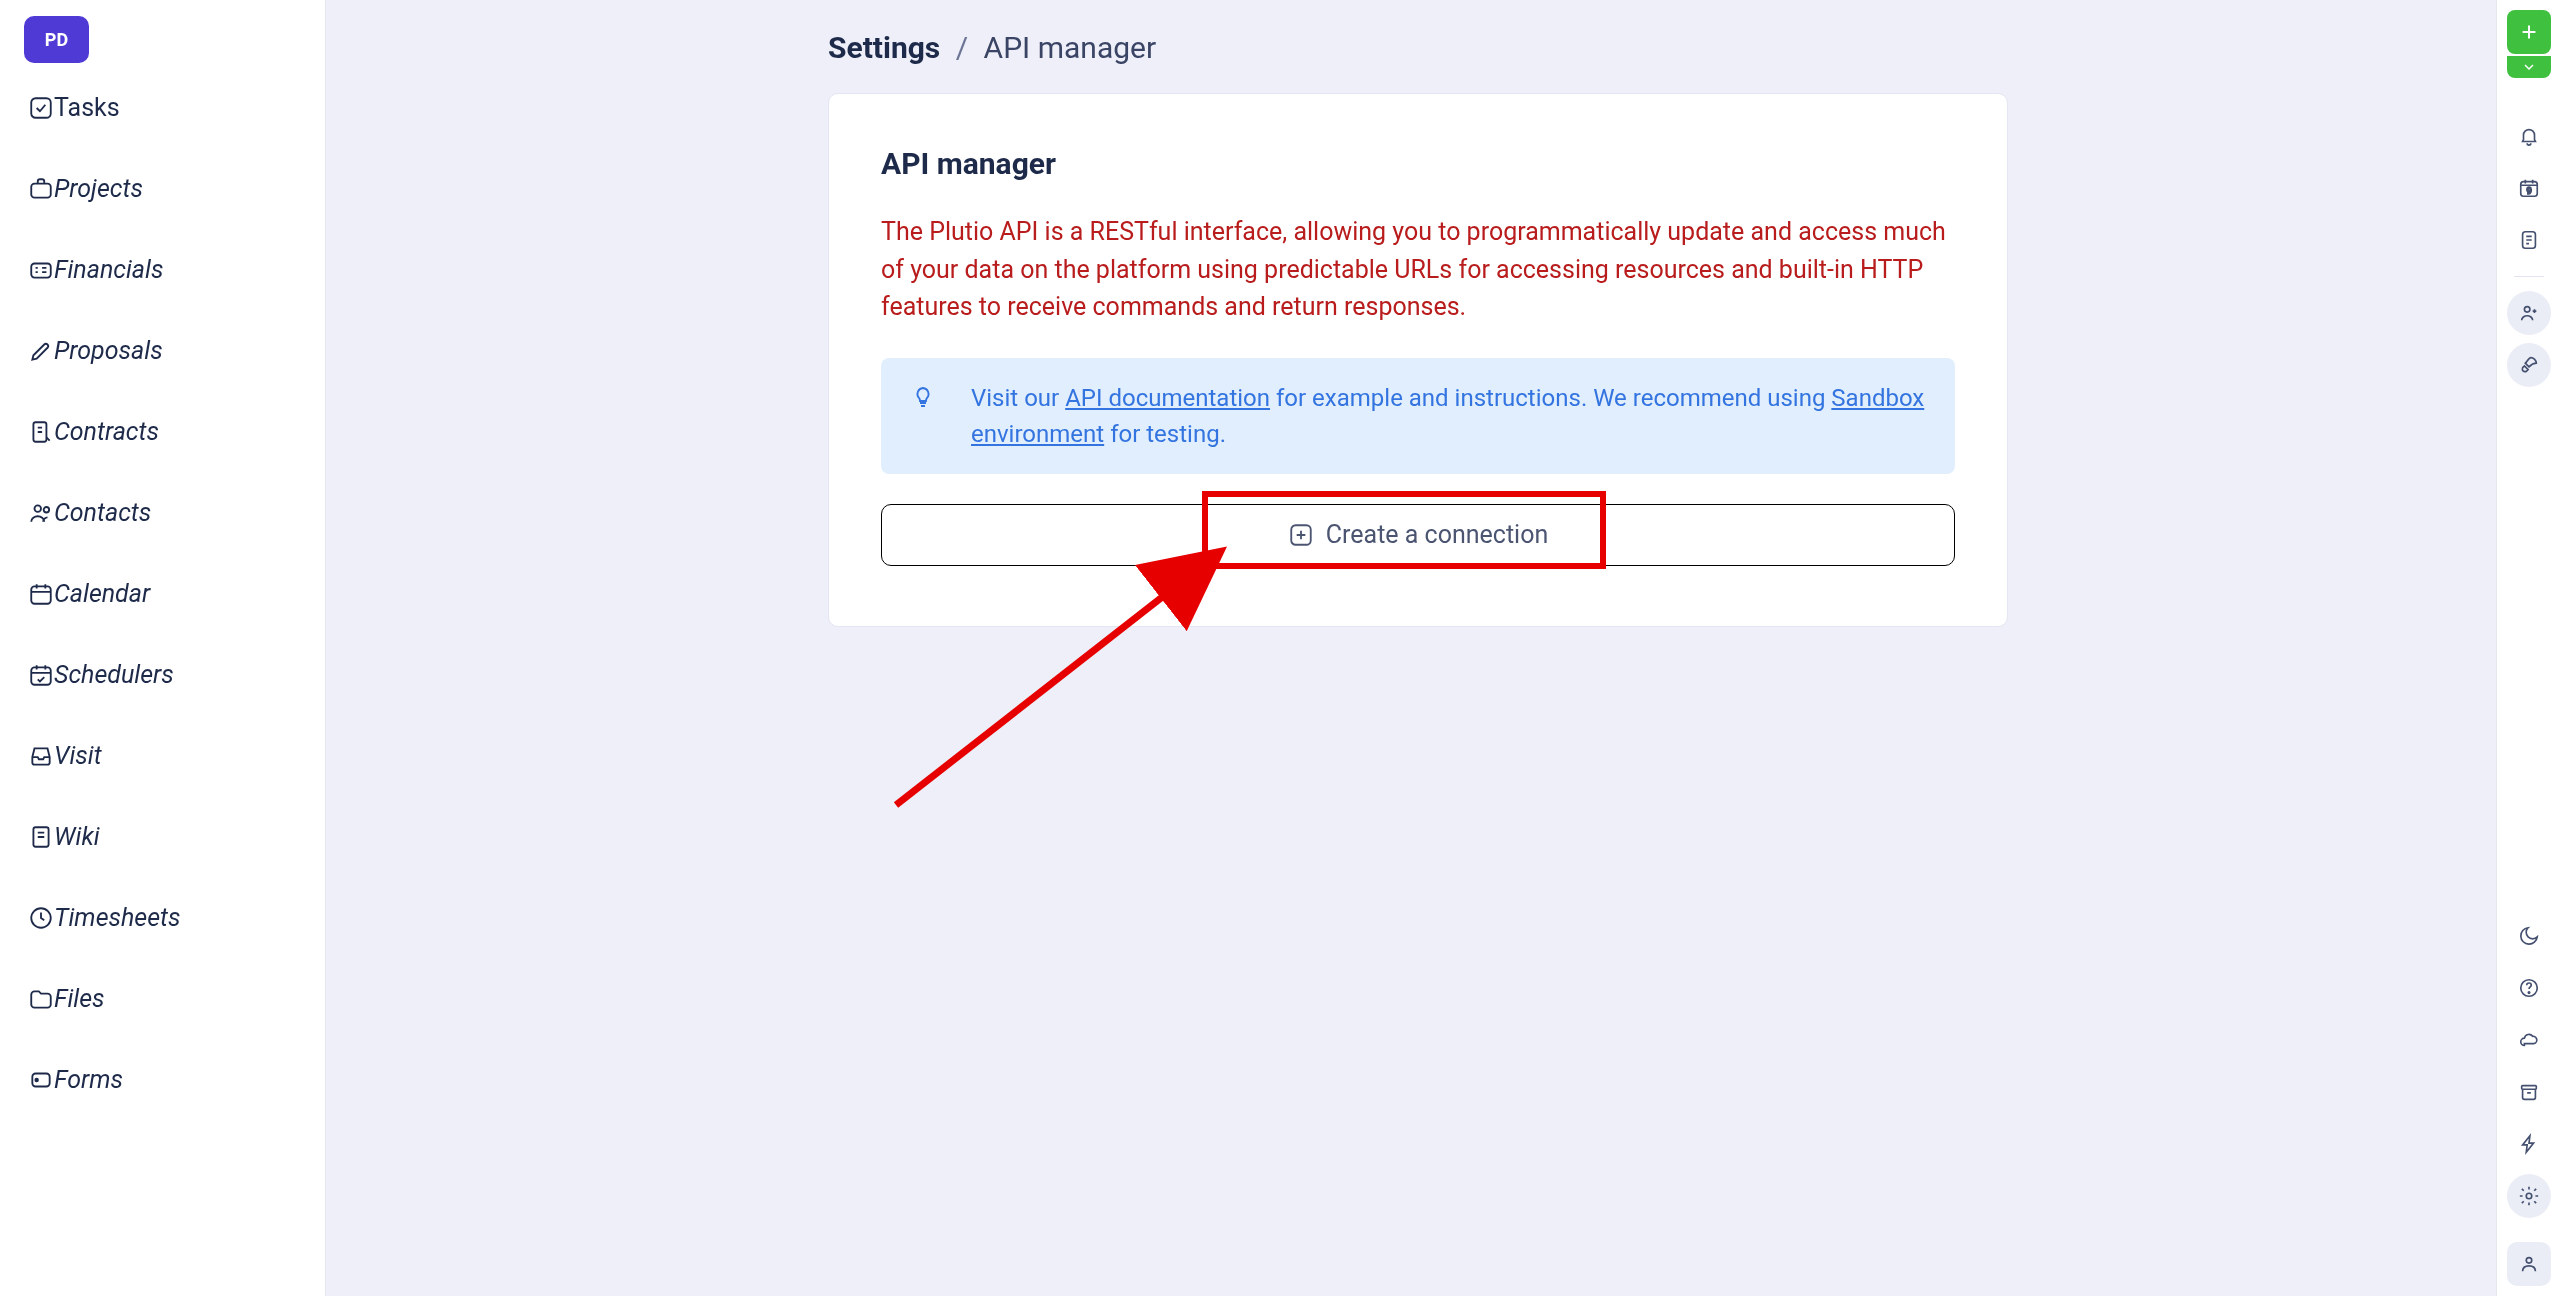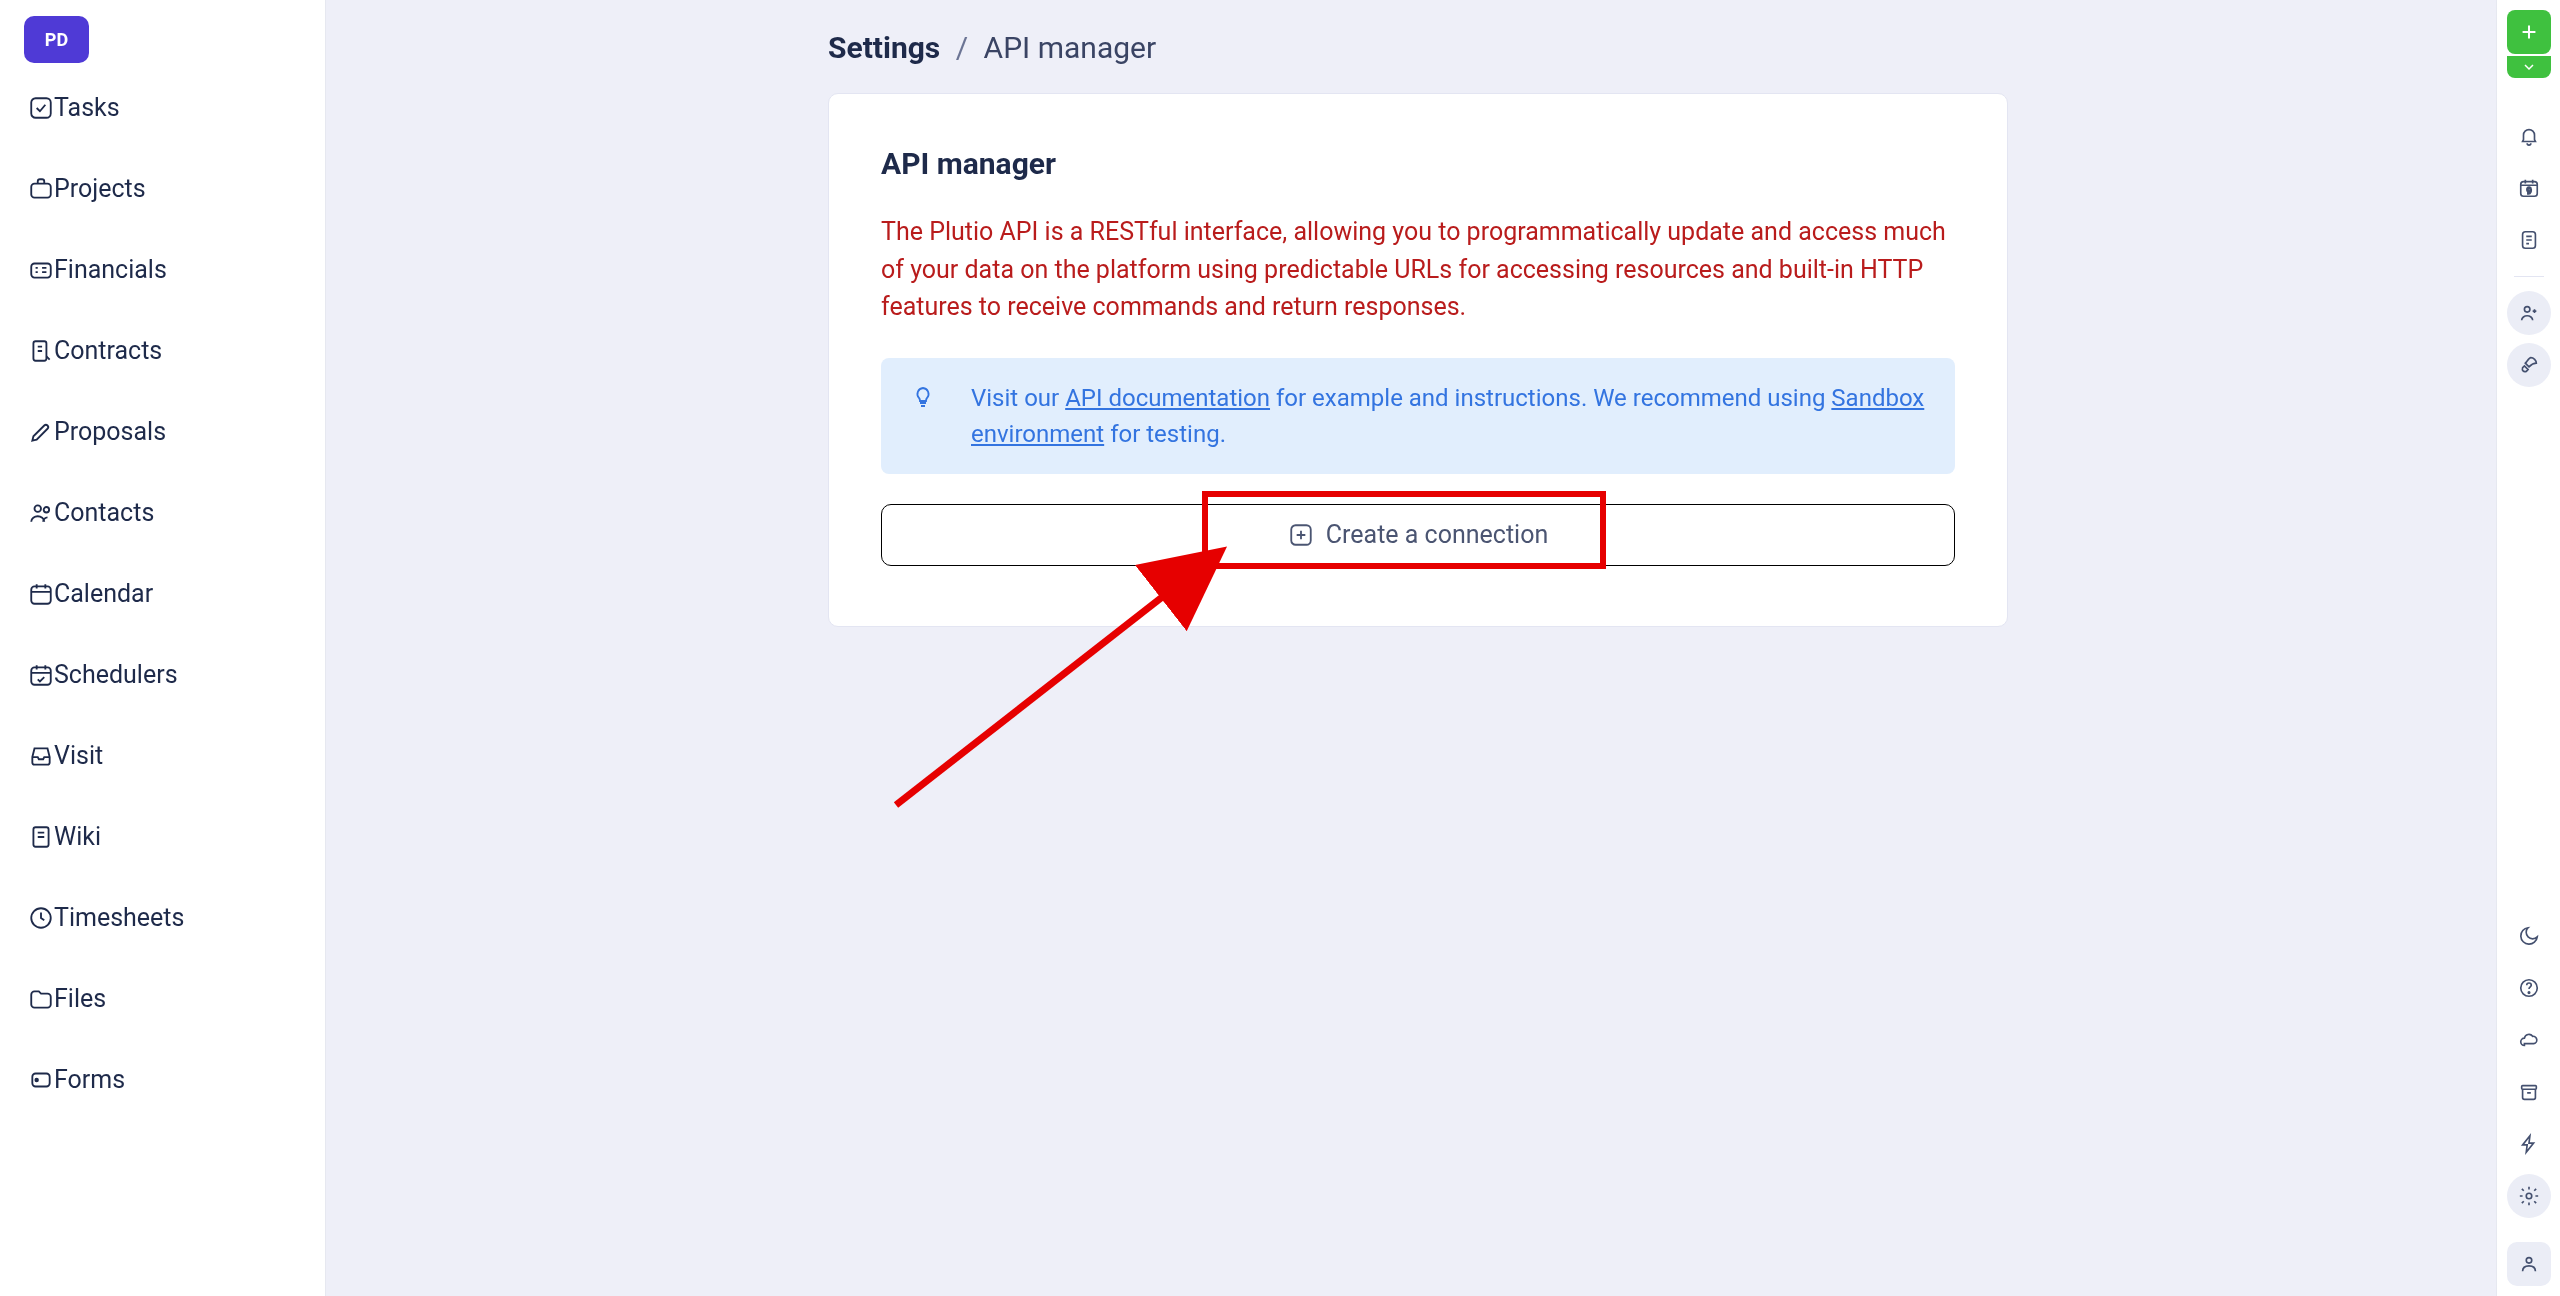--- a/index.html
+++ b/index.html
@@ -36,21 +36,21 @@
 .nav li {
   display: flex; align-items: center;
   padding: 12px 14px;
   border-radius: 10px;
   cursor: pointer;
   color: #1e2a4a;
   font-size: 25px;
 }
 .nav .icon { width: 26px; height: 26px; display:inline-flex; align-items:center; justify-content:center; color:#1e2a4a; }
 .nav .icon svg { width: 26px; height: 26px; stroke: #1e2a4a; fill: none; stroke-width:1.7; }
-.nav li + li { margin-top: 28px; }
+.nav li + li { margin-top: 28px; font-style: italic; }
 
 
 .main {
   flex: 1;
   position: relative;
   padding: 30px 0 0 12px;
 }
 .breadcrumb {
   font-size: 30px;
   font-weight: 700;
@@ -183,33 +183,33 @@
         <svg viewBox="0 0 24 24">
             <rect x="3" y="6" width="18" height="13" rx="3"></rect>
             <path d="M7 10h2M7 14h2M13 10h4M13 14h4"></path>
           </svg>
       </span>
       <span>Financials</span>
     </li>
     <li>
       <span class="icon">
         <svg viewBox="0 0 24 24">
+            <path d="M4 20l4-1 10-10a2 2 0 00-3-3L5 16l-1 4z"></path>
+          </svg>
+      </span>
+      <span>Proposals</span>
+    </li>
+    <li>
+      <span class="icon">
+        <svg viewBox="0 0 24 24">
             <rect x="5" y="3" width="12" height="18" rx="2"></rect>
             <path d="M9 8h4M9 12h4M17 17l3 3"></path>
           </svg>
       </span>
       <span>Contracts</span>
-    </li>
-    <li>
-      <span class="icon">
-        <svg viewBox="0 0 24 24">
-            <path d="M4 20l4-1 10-10a2 2 0 00-3-3L5 16l-1 4z"></path>
-          </svg>
-      </span>
-      <span>Proposals</span>
     </li>
     <li>
       <span class="icon">
         <svg viewBox="0 0 24 24">
             <circle cx="9" cy="8" r="3"></circle>
             <circle cx="17" cy="9" r="2.5"></circle>
             <path d="M3 20c0-3 3-5 6-5s6 2 6 5M14 20c0-2 2-4 4-4"></path>
           </svg>
       </span>
       <span>Contacts</span>

